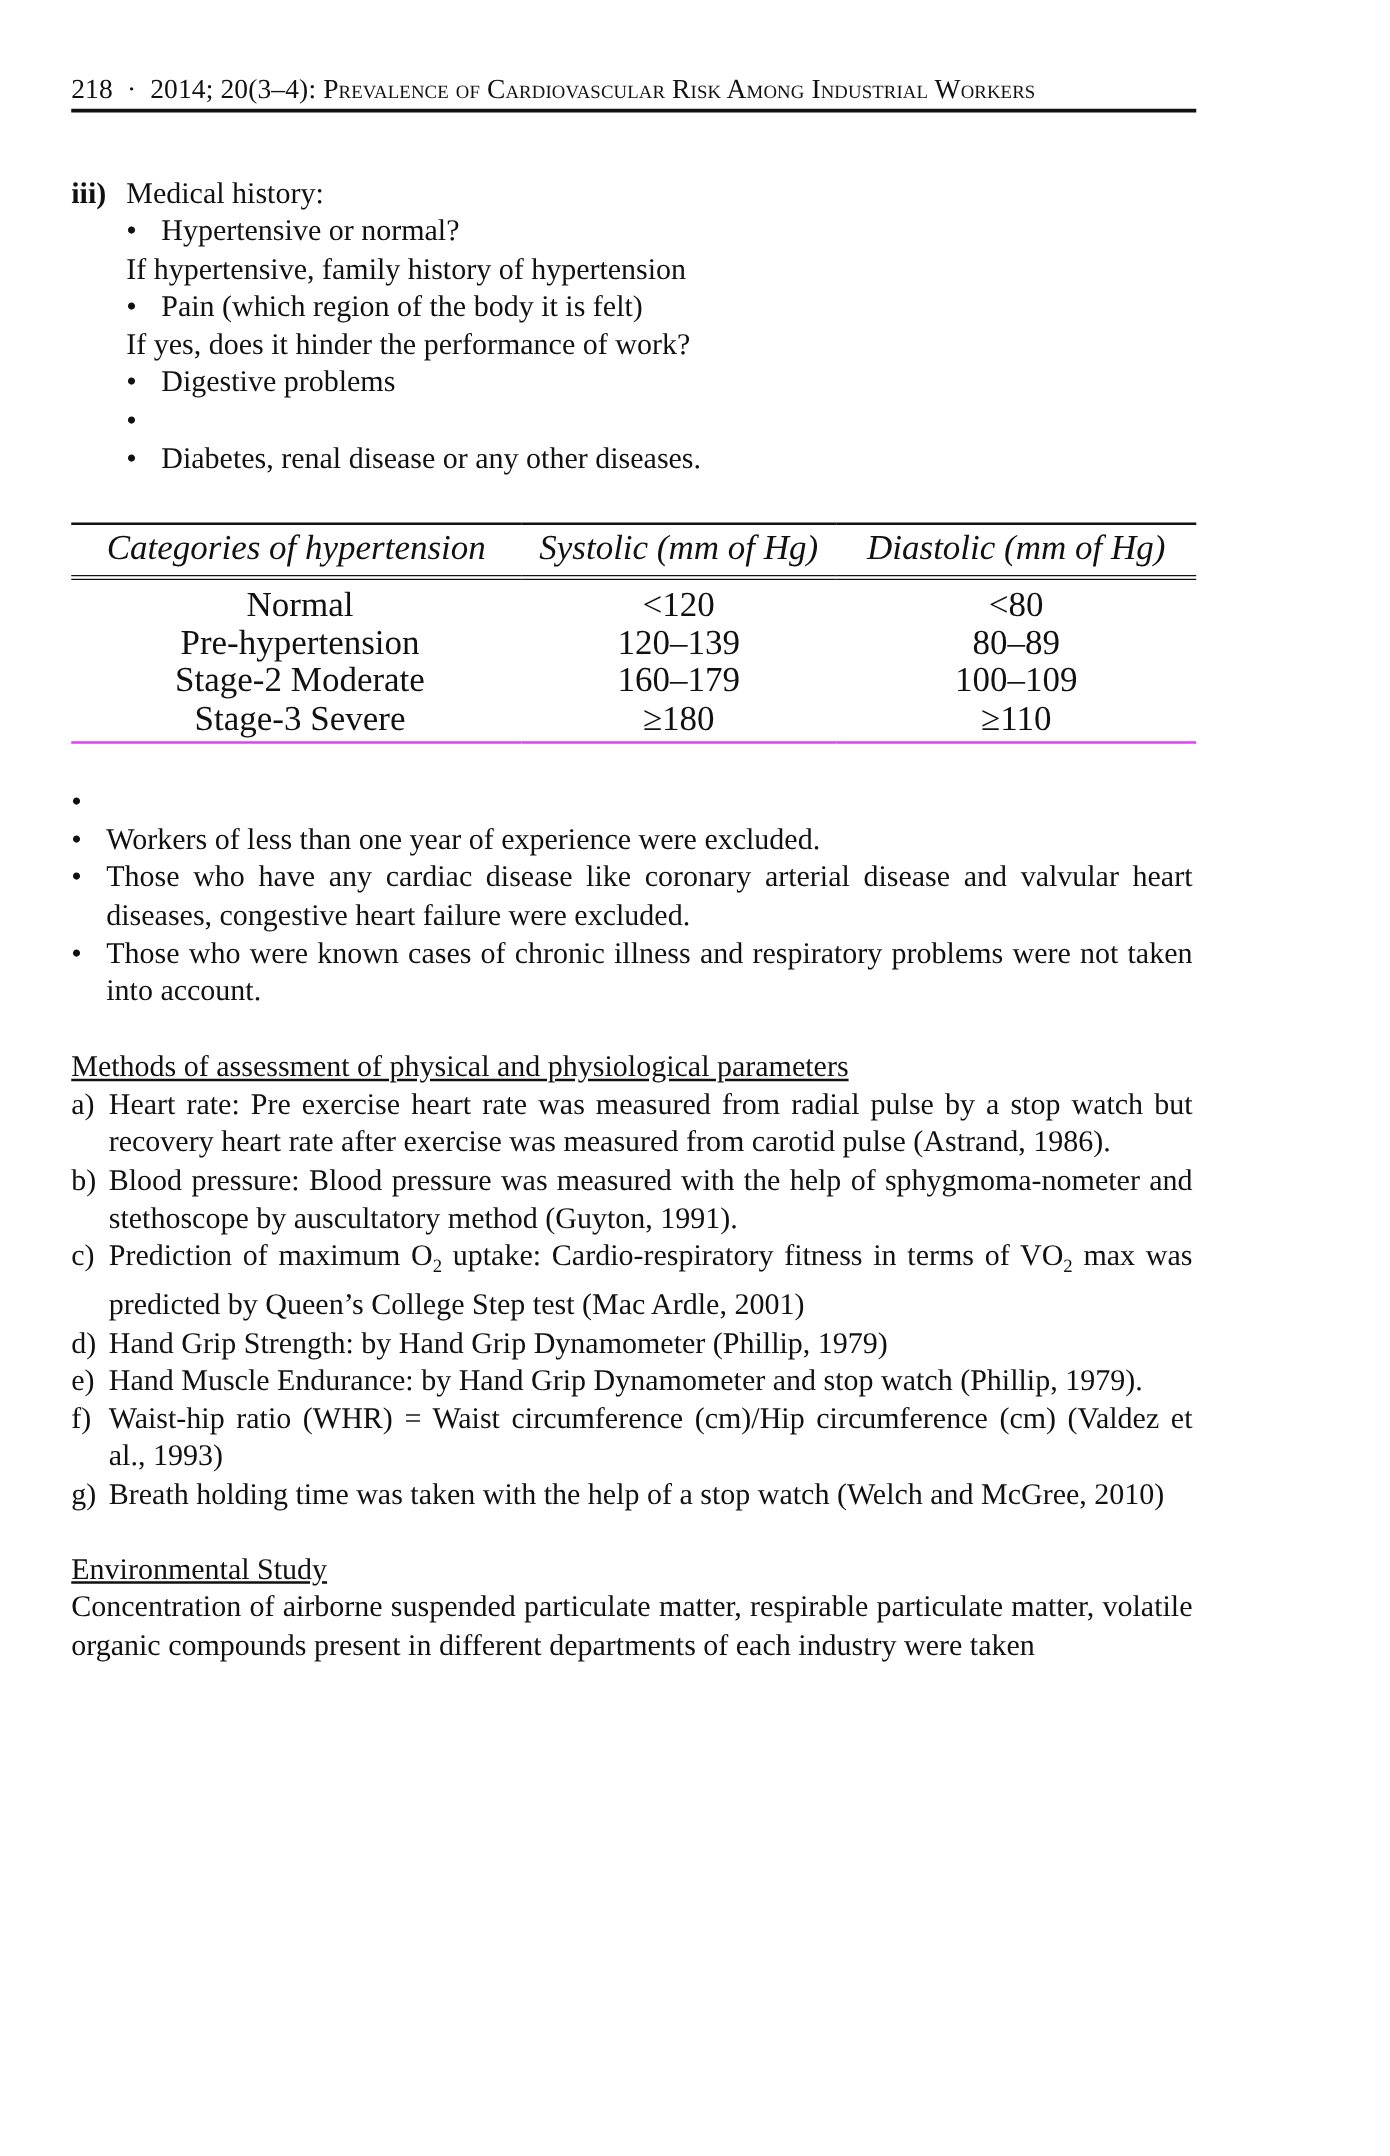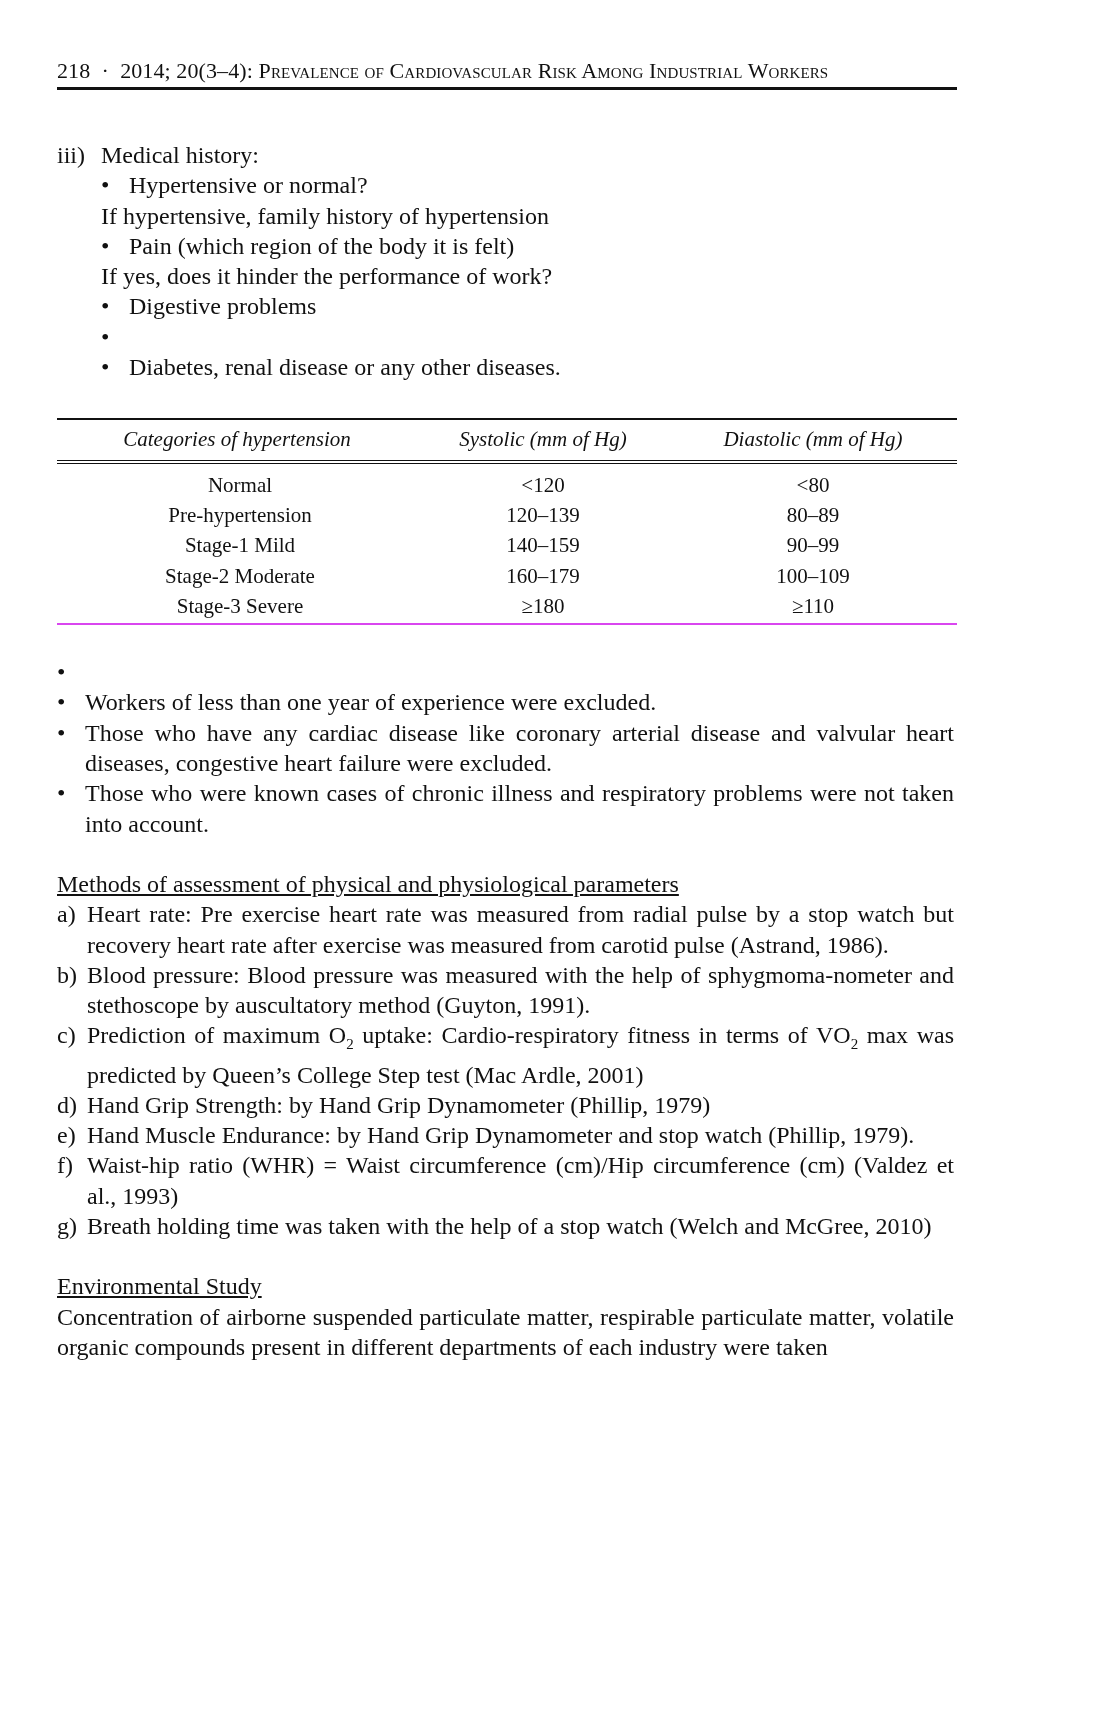--- a/index.html
+++ b/index.html
@@ -10,21 +10,21 @@
     .header-rule { position: absolute; left: 57px; top: 87px; width: 900px; height: 3px; background: #111; }
     .body { position: absolute; left: 57px; top: 140px; width: 897px; font-size: 24px; line-height: 30.3px; }
     .block { margin: 0; }
     .indent1 { padding-left: 44px; }
     .bullet { display: flex; }
     .bullet .dot { width: 28px; flex: none; }
     .bullet2 { padding-left: 44px; display: flex; }
     .bullet2 .dot { width: 28px; flex: none; }
     .ul { text-decoration: underline; }
     .gap { height: 30px; }
-    table.ht { width: 900px; border-collapse: collapse; font-size: 21px; margin-top: 6px; }
+    table.ht { width: 900px; border-collapse: collapse; font-size: 28px; margin-top: 6px; }
     table.ht th { font-style: italic; font-weight: normal; padding: 4px 0 5px 0; border-top: 2px solid #111; border-bottom: 4px double #111; }
     table.ht td { padding: 0; height: 30px; }
     table.ht tr.first td { padding-top: 6px; }
     table.ht tr.last td { border-bottom: 2px solid #d946ef; padding-bottom: 2px; }
     .c1 { text-align: center; padding-left: 6px !important; width: 40%; }
     .c2 { text-align: center; width: 28%; }
     .c3 { text-align: center; width: 32%; }
     table.ht th.c1 { text-align: center; padding-left: 0 !important; }
     .item { display: flex; text-align: justify; }
     .item .lbl { width: 30px; flex: none; }
@@ -39,21 +39,21 @@
   &nbsp;<span>·</span>&nbsp;
   <span>2014; 20(3–4):</span>
   <span class="sc">Prevalence of Cardiovascular Risk Among Industrial Workers</span>
 </div>
 <div class="header-rule"></div>
 
 <div class="body">
 
   <div>
     <div class="block" style="display:flex;">
-      <span style="width:44px;flex:none;">iii)</span>
+      <span style="width:44px;flex:none;font-weight:bold;">iii)</span>
       <span>Medical history:</span>
     </div>
     <div class="bullet2">
         <span class="dot">•</span>
         <span>Hypertensive or normal?</span>
       </div>
     <div class="indent1">If hypertensive, family history of hypertension</div>
     <div class="bullet2">
         <span class="dot">•</span>
         <span>Pain (which region of the body it is felt)</span>
@@ -85,25 +85,20 @@
     <tbody>
       <tr class="first">
         <td class="c1">Normal</td>
         <td class="c2">&lt;120</td>
         <td class="c3">&lt;80</td>
       </tr>
       <tr>
         <td class="c1">Pre-hypertension</td>
         <td class="c2">120–139</td>
         <td class="c3">80–89</td>
-      </tr>
-      <tr>
-        <td class="c1">Stage-1 Mild</td>
-        <td class="c2">140–159</td>
-        <td class="c3">90–99</td>
       </tr>
       <tr>
         <td class="c1">Stage-2 Moderate</td>
         <td class="c2">160–179</td>
         <td class="c3">100–109</td>
       </tr>
       <tr class="last">
         <td class="c1">Stage-3 Severe</td>
         <td class="c2">≥180</td>
         <td class="c3">≥110</td>

